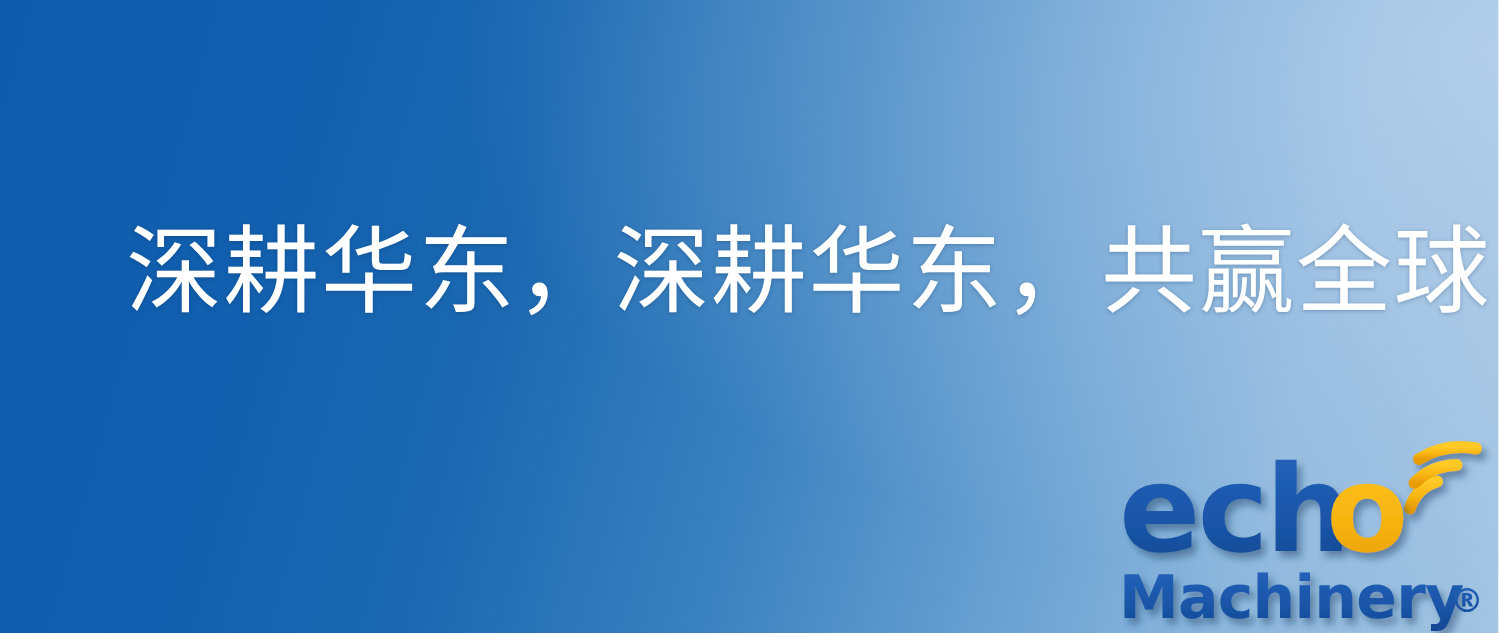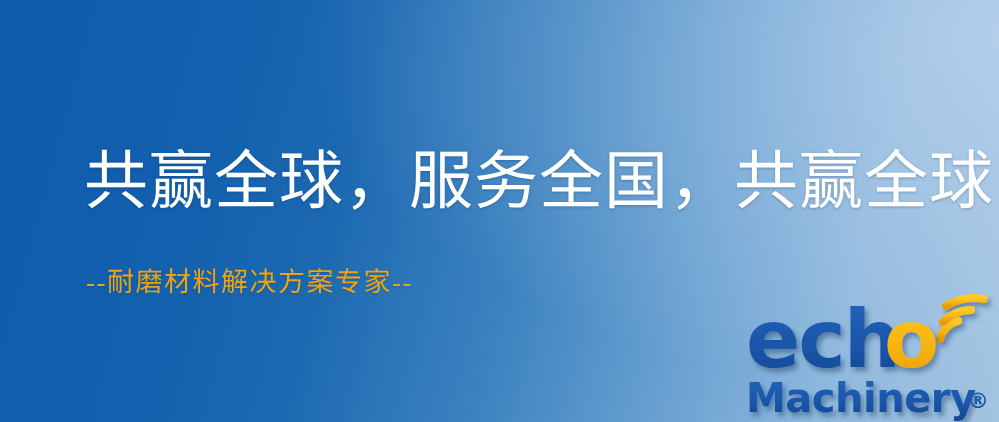--- a/index.html
+++ b/index.html
@@ -84,23 +84,22 @@
     font-weight: bold;
   }
 </style>
 </head>
 <body>
 
 <div id="banner">
 
   <div id="banner-sheen"></div>
 
-  <h1 class="headline">共赢全球，服务全国，共赢全球</h1>
+  <h1 class="headline">深耕华东，深耕华东，共赢全球</h1>
 
-  <p class="subtitle">--耐磨材料解决方案专家--</p>
 
   <div id="logo">
     <svg viewBox="0 0 255 130" xmlns="http://www.w3.org/2000/svg" role="img">
       <defs>
         <filter id="logoShadow" x="-25%" y="-25%" width="160%" height="165%">
           <feDropShadow dx="3" dy="4" stdDeviation="2.6" flood-color="#123a63" flood-opacity="0.45"></feDropShadow>
         </filter>
         <linearGradient id="goldGrad" x1="0" y1="0" x2="0" y2="1">
           <stop offset="0%" stop-color="#ffc928"></stop>
           <stop offset="55%" stop-color="#f8b511"></stop>

